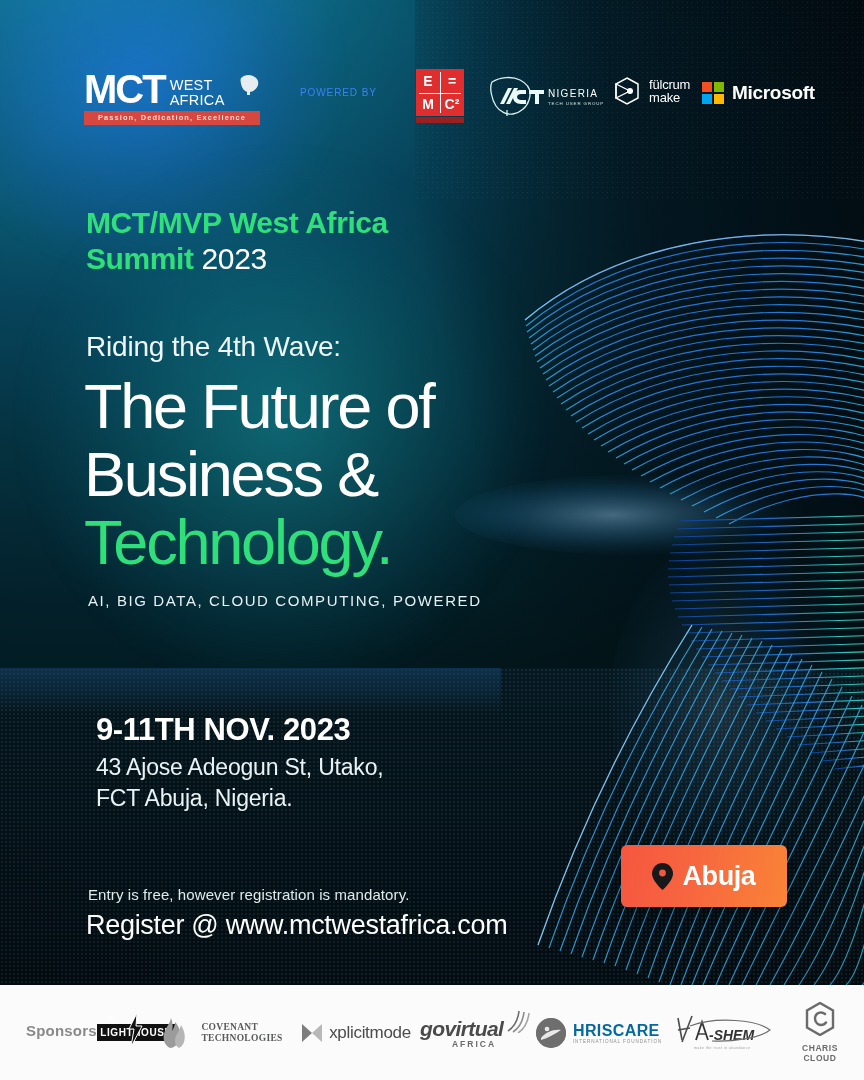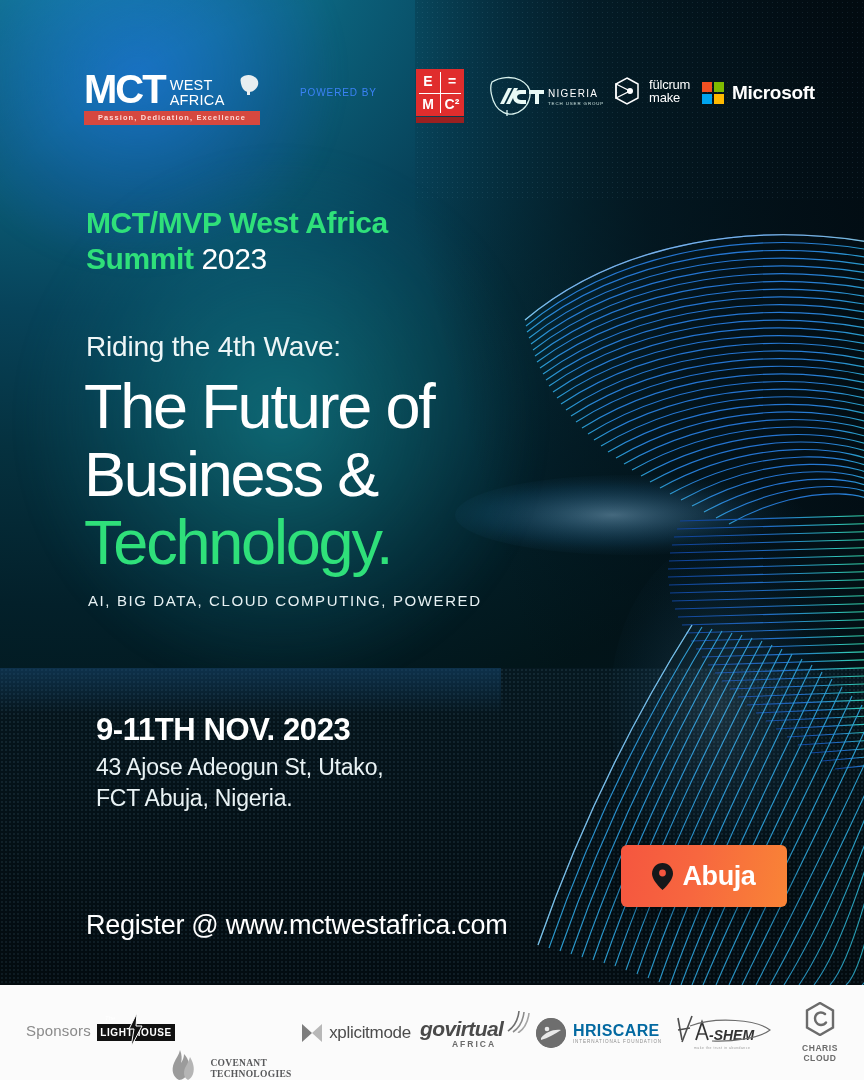--- a/index.html
+++ b/index.html
@@ -176,31 +176,31 @@
     font-size:27px;color:#ffffff;font-weight:400;letter-spacing:-.3px;
   }
 
   
   .footer{
     position:absolute;left:0;top:985px;width:864px;height:95px;
     background:#fbfbfb;display:flex;align-items:center;
   }
   .sponsors-label{
     position:absolute;left:26px;top:37px;
-    font-size:15px;color:#8a8a8a;font-weight:400;letter-spacing:.2px;
+    font-size:15px;color:#8a8a8a;font-weight:700;letter-spacing:.2px;
   }
   .sp{position:absolute;top:0;height:95px;display:flex;align-items:center;justify-content:center;}
 
   .lh{position:absolute;left:97px;width:78px;}
   .lh-box{background:#111;width:78px;padding:3px 0;position:relative;}
   .lh-the{font-size:6px;color:#fff;font-style:italic;position:absolute;left:8px;top:-9px;}
   .lh-txt{color:#fff;font-size:10px;font-weight:700;letter-spacing:.6px;text-align:center;line-height:11px;}
   .lh-bolt{position:absolute;left:30px;top:-11px;width:17px;height:34px;}
 
-  .cov{position:absolute;left:171px;width:120px;display:flex;align-items:flex-end;gap:14px;}
+  .cov{position:absolute;left:162px;width:120px;display:flex;align-items:center;gap:14px;}
   .cov-flame{width:26px;height:30px;flex:0 0 auto;}
   .cov-txt{font-size:9.5px;font-weight:700;color:#58595b;line-height:11px;letter-spacing:.3px;font-family:"Liberation Serif",serif;}
 
   .xp{position:absolute;left:298px;width:115px;display:flex;align-items:center;gap:5px;}
   .xp-mark{width:24px;height:22px;flex:0 0 auto;}
   .xp-txt{font-size:17px;color:#4c4c4c;font-weight:400;letter-spacing:-.3px;}
 
   .gv{position:absolute;left:420px;width:108px;}
   .gv-main{font-size:21px;font-style:italic;font-weight:700;color:#4a4a4a;letter-spacing:-.6px;position:relative;}
   .gv-sub{font-size:8.5px;font-weight:700;color:#6a6a6a;letter-spacing:2px;text-align:center;margin-top:-2px;}
@@ -463,20 +463,21 @@
   </div>
 
   <div class="abuja">
     <svg class="abuja-pin" viewBox="0 0 21 27">
       <path d="M10.5 0 C4.7 0 0 4.7 0 10.5 C0 18 10.5 27 10.5 27 C10.5 27 21 18 21 10.5 C21 4.7 16.3 0 10.5 0 Z" fill="#16181a"></path>
       <circle cx="10.5" cy="10" r="3.4" fill="#f5563f"></circle>
     </svg>
     <span class="abuja-txt">Abuja</span>
   </div>
 
+  <div class="entry">Entry is free, however registration is mandatory.</div>
   <div class="register">Register @ www.mctwestafrica.com</div>
 
   <div class="footer">
     <div class="sponsors-label">Sponsors</div>
 
     <div class="sp lh">
       <div class="lh-box">
         <span class="lh-the">The</span>
         <svg class="lh-bolt" viewBox="0 0 17 34">
           <path d="M10 0 L2 16 L7 16 L4 34 L15 13 L9 13 Z" fill="#111" stroke="#fff" stroke-width="1"></path>

